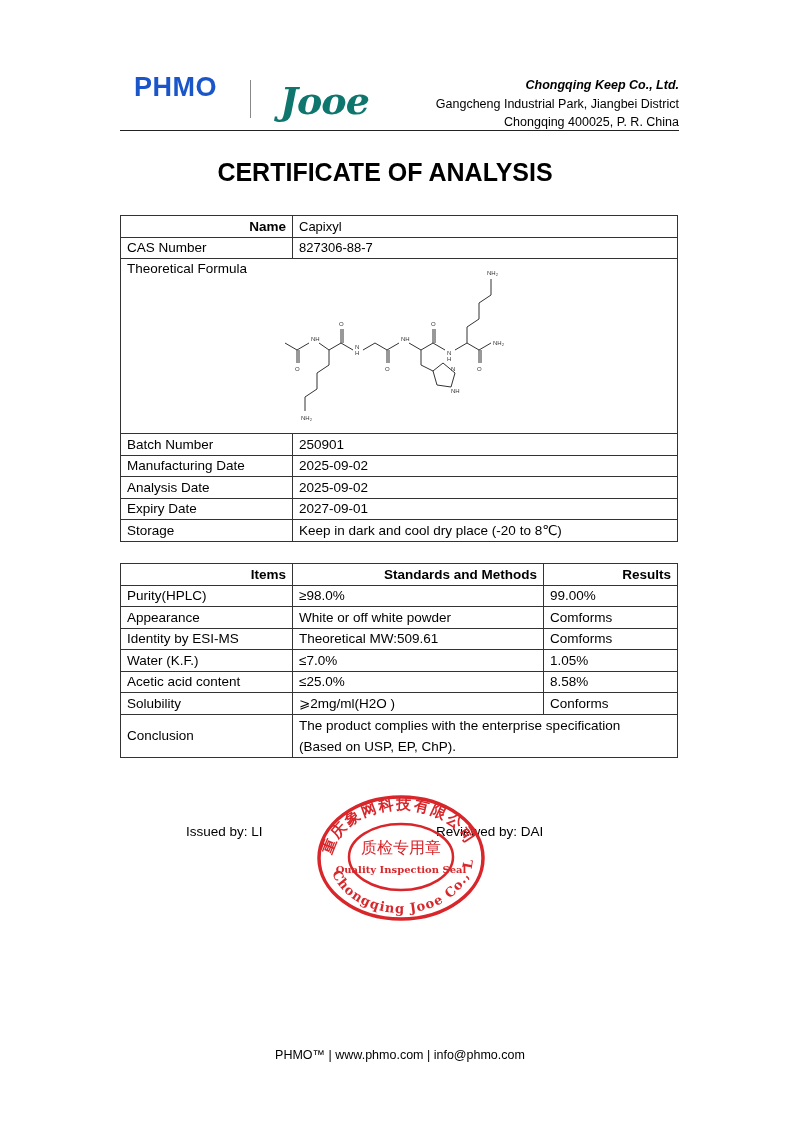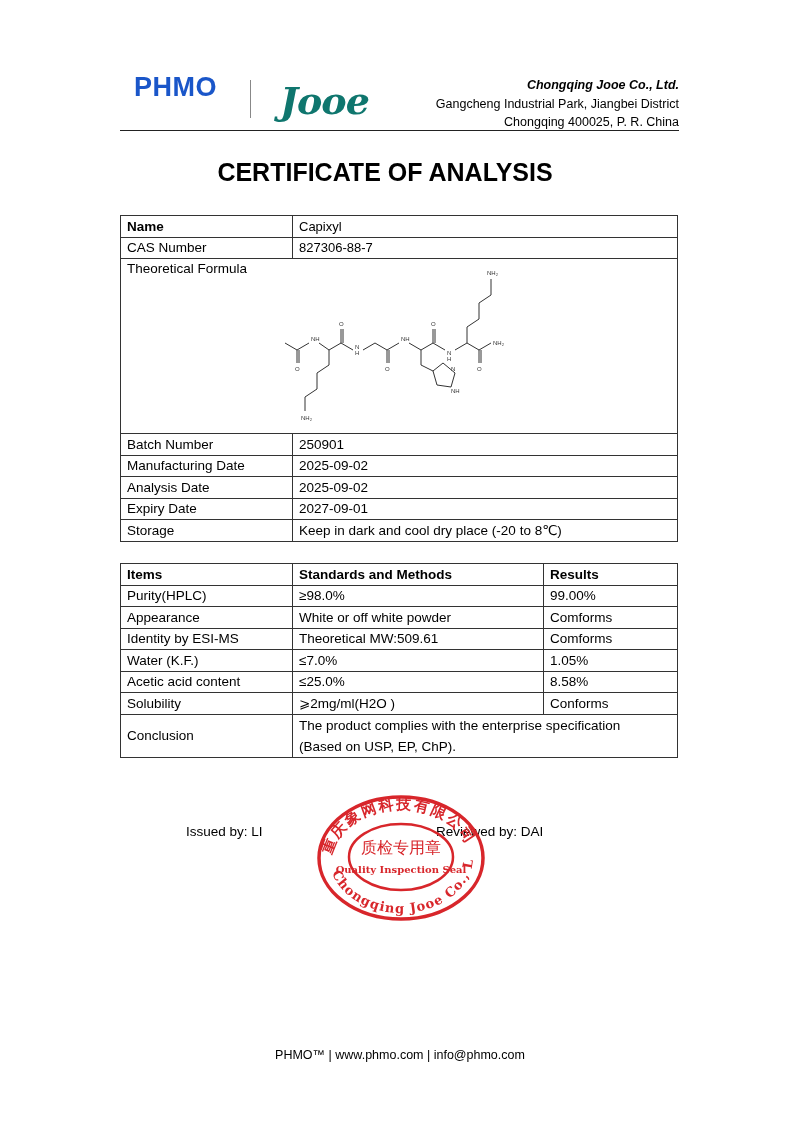--- a/index.html
+++ b/index.html
@@ -14,36 +14,36 @@
   table { border-collapse: collapse; position: absolute; left: 120px; width: 558px; font-size: 13.5px; }
   td { border: 1px solid #333; padding: 0 6px; height: 20.5px; vertical-align: middle; }
   .t1 { top: 215px; }
   .t1 td.k { width: 159px; }
   .t1 .small { font-size: 13px; }
   .formula-cell { height: 172px; vertical-align: top; padding-top: 2px; position: relative; }
   .formula-svg { position: absolute; left: 152px; top: 4px; }
   .t2 { top: 563px; border-radius: 16px; }
   .t2 td.c1 { width: 159px; }
   .t2 td.c2 { width: 238px; }
-  .bold { font-weight: bold; }
+  .bold { font-weight: bold; text-align: right; }
   .conclusion td { height: 40px; }
   .concl-text { line-height: 21px; }
   .sign { position: absolute; top: 824px; font-size: 13.5px; }
   .seal { position: absolute; left: 315px; top: 793px; }
   .footer { position: absolute; top: 1048px; width: 800px; text-align: center; font-size: 12.5px; }
 </style>
 </head>
 <body>
 
 <div class="header">
   <div class="logo-phmo">PHMO</div>
   <div class="logo-sep"></div>
   <div class="logo-jooe">Jooe</div>
   <div class="addr">
-    <div class="co">Chongqing Jooe Co., Ltd.</div>
+    <div class="co">Chongqing Keep Co., Ltd.</div>
     <div>Gangcheng Industrial Park, Jiangbei District</div>
     <div>Chongqing 400025, P. R. China</div>
   </div>
 </div>
 
 <div class="title">CERTIFICATE OF ANALYSIS</div>
 
 <table class="t1">
   <tbody>
       <tr>

